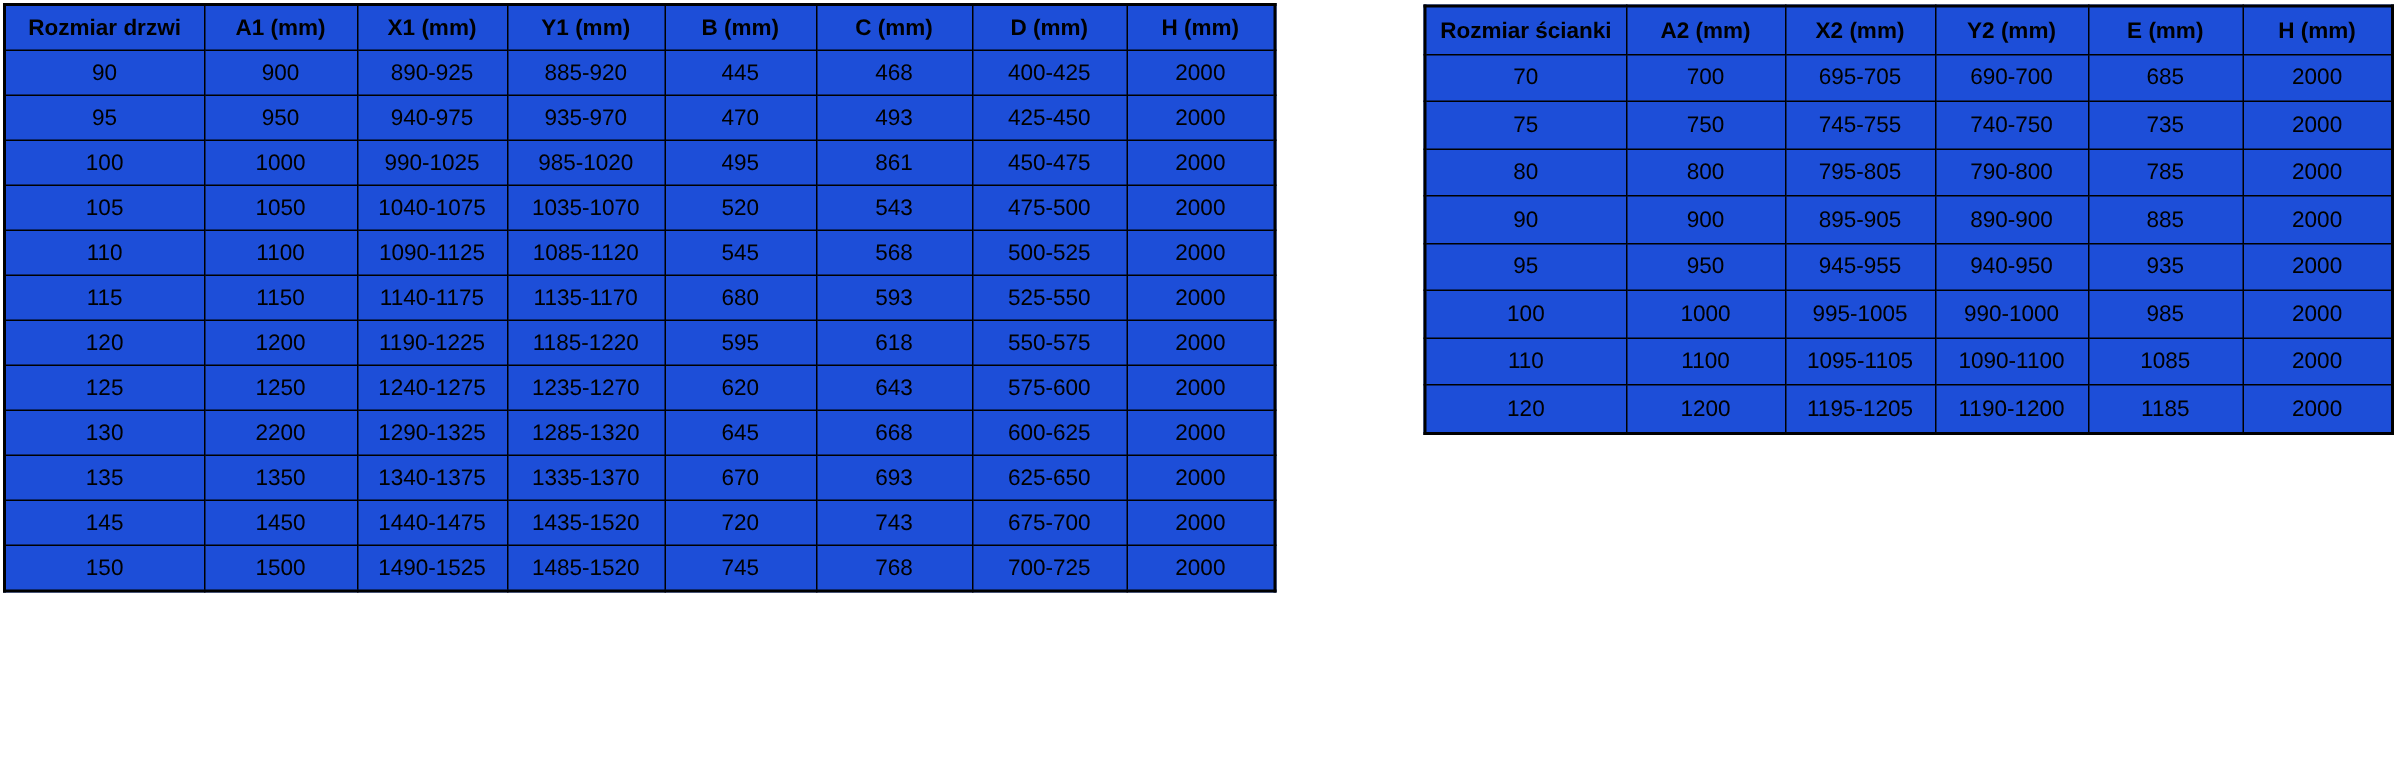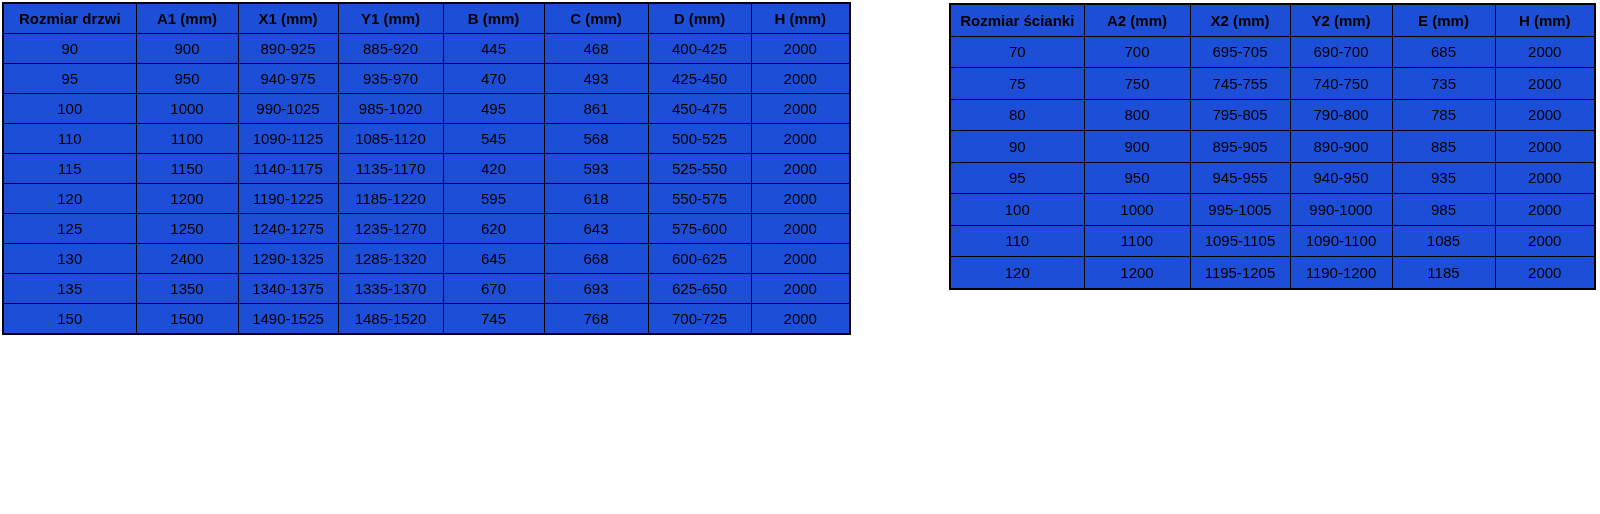--- a/index.html
+++ b/index.html
@@ -105,35 +105,45 @@
         <td>100</td>
         <td>1000</td>
         <td>990-1025</td>
         <td>985-1020</td>
         <td>495</td>
         <td>861</td>
         <td>450-475</td>
         <td>2000</td>
       </tr>
       <tr>
+        <td>105</td>
+        <td>1050</td>
+        <td>1040-1075</td>
+        <td>1035-1070</td>
+        <td>520</td>
+        <td>543</td>
+        <td>475-500</td>
+        <td>2000</td>
+      </tr>
+      <tr>
         <td>110</td>
         <td>1100</td>
         <td>1090-1125</td>
         <td>1085-1120</td>
         <td>545</td>
         <td>568</td>
         <td>500-525</td>
         <td>2000</td>
       </tr>
       <tr>
         <td>115</td>
         <td>1150</td>
         <td>1140-1175</td>
         <td>1135-1170</td>
-        <td>420</td>
+        <td>680</td>
         <td>593</td>
         <td>525-550</td>
         <td>2000</td>
       </tr>
       <tr>
         <td>120</td>
         <td>1200</td>
         <td>1190-1225</td>
         <td>1185-1220</td>
         <td>595</td>
@@ -146,36 +156,46 @@
         <td>1250</td>
         <td>1240-1275</td>
         <td>1235-1270</td>
         <td>620</td>
         <td>643</td>
         <td>575-600</td>
         <td>2000</td>
       </tr>
       <tr>
         <td>130</td>
-        <td>2400</td>
+        <td>2200</td>
         <td>1290-1325</td>
         <td>1285-1320</td>
         <td>645</td>
         <td>668</td>
         <td>600-625</td>
         <td>2000</td>
       </tr>
       <tr>
         <td>135</td>
         <td>1350</td>
         <td>1340-1375</td>
         <td>1335-1370</td>
         <td>670</td>
         <td>693</td>
         <td>625-650</td>
+        <td>2000</td>
+      </tr>
+      <tr>
+        <td>145</td>
+        <td>1450</td>
+        <td>1440-1475</td>
+        <td>1435-1520</td>
+        <td>720</td>
+        <td>743</td>
+        <td>675-700</td>
         <td>2000</td>
       </tr>
       <tr>
         <td>150</td>
         <td>1500</td>
         <td>1490-1525</td>
         <td>1485-1520</td>
         <td>745</td>
         <td>768</td>
         <td>700-725</td>

